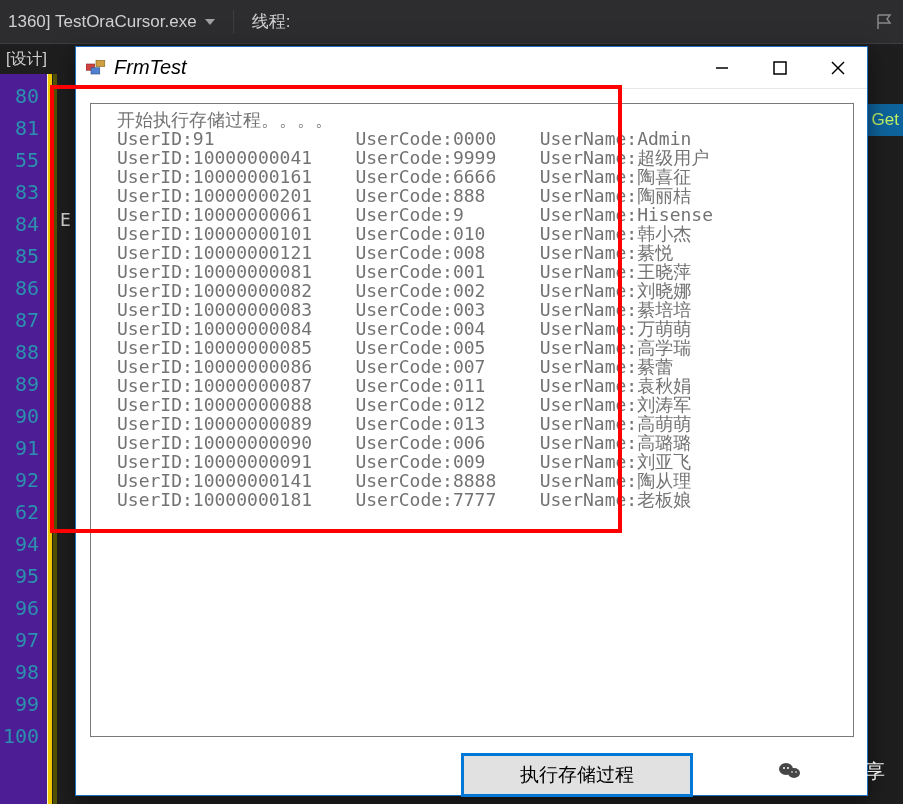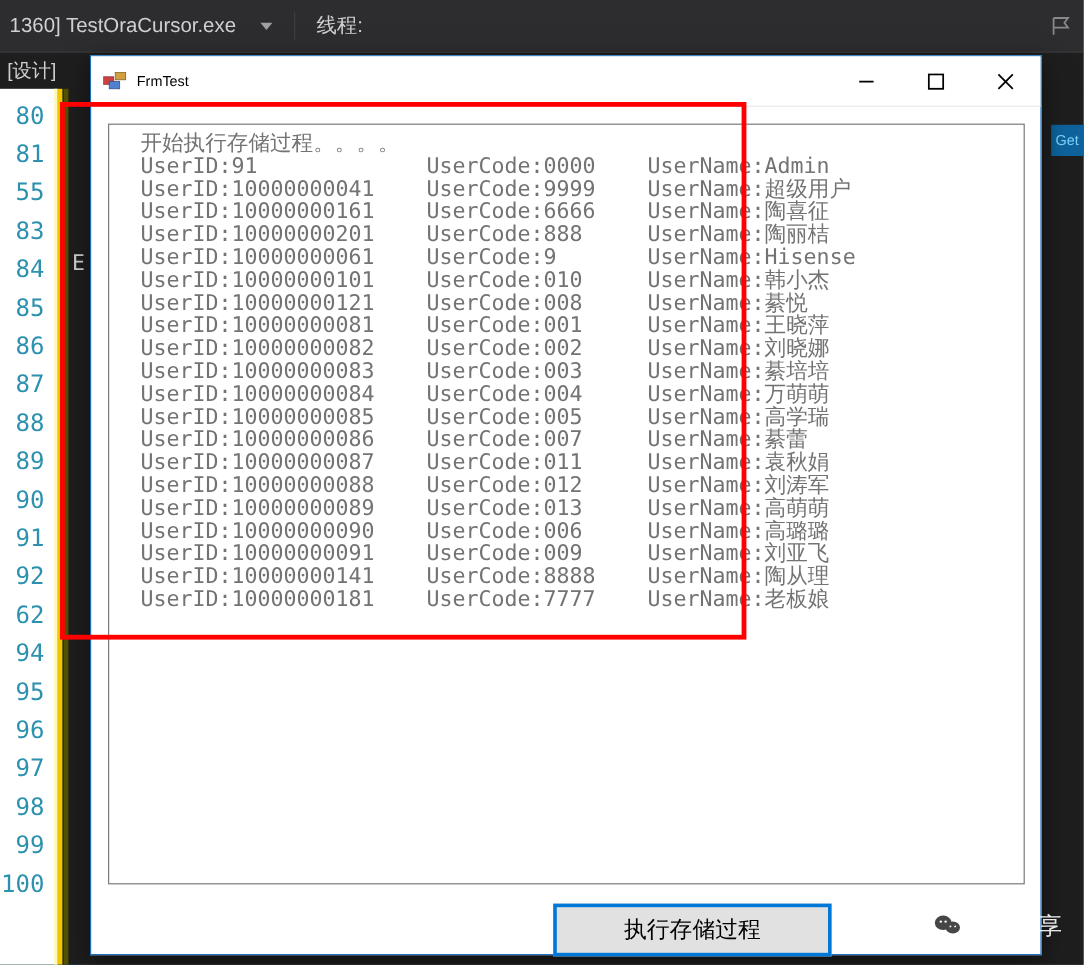--- a/index.html
+++ b/index.html
@@ -19,21 +19,21 @@
       display: flex;
       align-items: center;
       padding: 0 8px;
       color: #d0d0d0;
       font-size: 17px;
       gap: 18px;
     }
     .vs-topbar .proc {
       display: flex;
       align-items: center;
-      gap: 20px;
+      gap: 8px;
     }
     .vs-dropdown-arrow {
       width: 0; height: 0;
       border-left: 5px solid transparent;
       border-right: 5px solid transparent;
       border-top: 6px solid #a0a0a0;
     }
     .vs-sep { width: 1px; height: 24px; background: #3e3e42; }
     .vs-lightning {
       width: 14px; height: 18px;
@@ -75,22 +75,22 @@
     }
     .vs-editor {
       flex: 1;
       background: #1e1e1e;
       position: relative;
     }
     .vs-gutter {
       position: absolute;
       left: 0; top: 0; bottom: 0;
       width: 48px;
-      background: #ffffff;
-      border-right: 3px solid #fef9c3;
+      background: #4c1d95;
+      border-right: 1px solid #fef9c3;
       padding-top: 6px;
     }
     .vs-gutter .ln {
       color: #2b91af;
       font-size: 20px;
       text-align: right;
       padding-right: 8px;
       line-height: 32px;
       font-family: Consolas, monospace;
     }
@@ -125,22 +125,23 @@
       align-items: center;
       padding-left: 10px;
       border-bottom: 1px solid #e8e8e8;
     }
     .wf-icon {
       width: 20px; height: 18px;
       margin-right: 8px;
       margin-top: 2px;
     }
     .wf-title {
-      font-size: 12px;
+      font-size: 20px;
       color: #000;
+      font-style: italic;
     }
     .wf-ctrls {
       margin-left: auto;
       display: flex;
       height: 100%;
     }
     .wf-btn {
       width: 58px;
       display: flex;
       align-items: center;
@@ -187,22 +188,22 @@
       left: 50px; top: 85px;
       width: 572px; height: 448px;
       border: 4px solid #ff0000;
       pointer-events: none;
     }
     
     .get-tag {
       position: absolute;
       right: 0; top: 104px;
       background: #0e639c;
-      color: #7dd3fc;
-      font-size: 12px;
+      color: #bef264;
+      font-size: 17px;
       padding: 6px 4px;
     }
     
     .watermark {
       position: absolute;
       right: 18px; bottom: 18px;
       display: flex;
       align-items: center;
       gap: 0;
       color: #fff;

